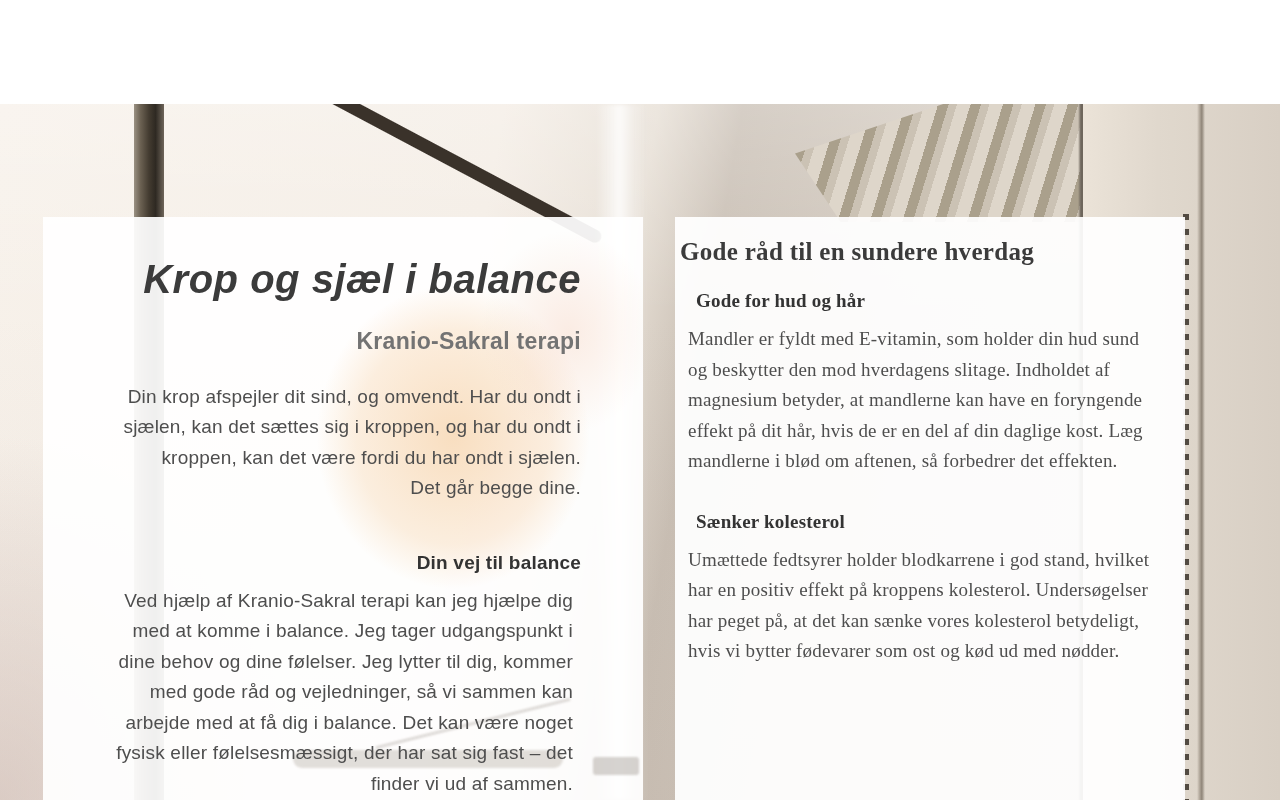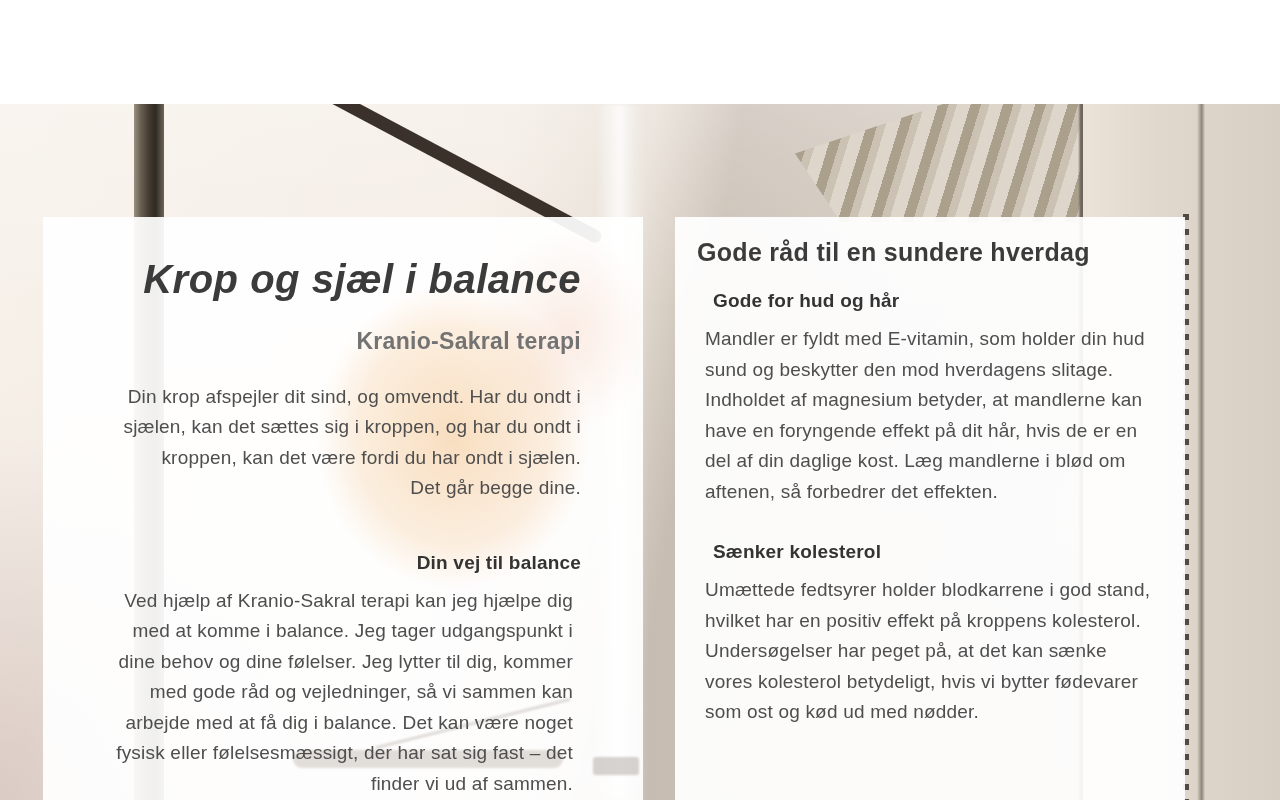--- a/index.html
+++ b/index.html
@@ -57,21 +57,21 @@
     position:absolute;left:596px;top:0;width:52px;height:696px;
     background:linear-gradient(to right,rgba(255,255,255,0),rgba(255,255,255,0.8) 45%,rgba(255,255,255,0.25) 72%,rgba(255,255,255,0));
     filter:blur(2px);
   }
   
   .card{
     position:absolute;top:217px;height:583px;background:rgba(255,255,255,0.93);
     overflow:hidden;box-sizing:border-box;
   }
   .card-left{left:43px;width:600px;padding:32px 62px 0 55px;text-align:right;}
-  .card-right{left:675px;width:510px;padding:18px 21px 0 22px;}
+  .card-right{left:675px;width:510px;padding:18px 21px 0 5px;font-family:Liberation Serif, serif;}
   .card-content{position:relative;z-index:2;}
   
   .lamp-glow{
     position:absolute;left:235px;top:25px;width:350px;height:390px;border-radius:50%;z-index:1;
     background:radial-gradient(closest-side,rgba(244,196,142,0.55),rgba(244,196,142,0.28) 55%,rgba(244,196,142,0) 78%);
   }
   .lamp-glow-soft{
     position:absolute;left:410px;top:-20px;width:230px;height:270px;border-radius:50%;z-index:1;
     background:radial-gradient(closest-side,rgba(246,212,192,0.42),rgba(246,212,192,0) 75%);
   }

